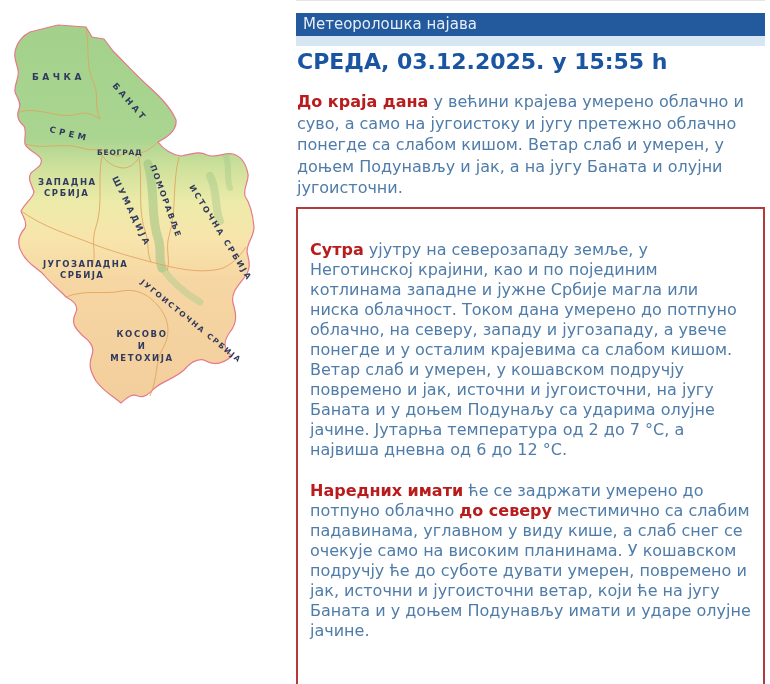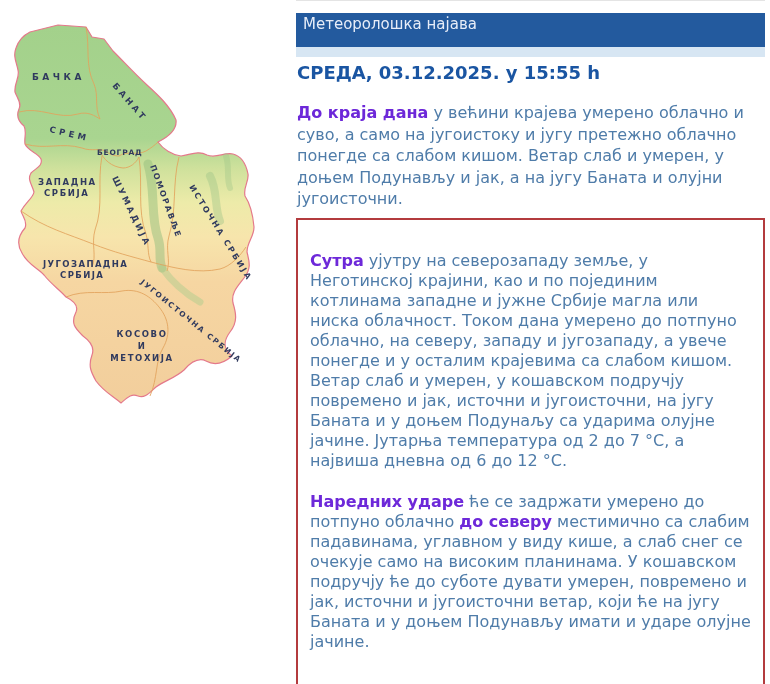--- a/index.html
+++ b/index.html
@@ -7,25 +7,25 @@
   .canvas{position:relative;width:770px;height:684px;background:#fff;}
 
   
   .map-wrap{position:absolute;left:0;top:6px;width:290px;height:420px;text-align:right;}
   .map-wrap svg{display:block;}
   .map-label{font-weight:bold;fill:#303A5E;}
 
   
   .right{position:absolute;left:296px;top:0;width:469px;}
   .topline{height:1px;background:#e4e4e4;}
-  .titlebar{margin-top:12px;background:#235A9E;color:#E7EDF8;font-size:15px;line-height:23px;height:34px;padding-left:7px;}
+  .titlebar{margin-top:12px;background:#235A9E;color:#E7EDF8;font-size:15px;line-height:23px;height:23px;padding-left:7px;}
   .lightstrip{height:10px;background:#D7E6F3;}
-  .date{color:#1A55A2;font-size:18px;font-weight:bold;margin:5px 0 0 1px;line-height:22px;}
+  .date{color:#1A55A2;font-size:22px;font-weight:bold;margin:5px 0 0 1px;line-height:22px;}
   .body-par{color:#4F7CA9;font-size:16px;line-height:21.5px;margin:18px 0 0 1px;}
-  .body-par b, .alert b{color:#6d28d9;}
+  .body-par b, .alert b{color:#b91c1c;}
   .alert{margin-top:8px;border:2px solid #B33B3E;border-bottom:none;padding:10px 12px 16px 12px;height:700px;box-sizing:border-box;}
   .alert h3{color:#1A55A2;font-size:16px;line-height:21.5px;margin:2px 0 0 0;font-weight:bold;}
   .alert p{color:#4F7CA9;font-size:16px;line-height:20px;margin:21px 0 0 0;}
 </style>
 </head>
 <body>
 
 <div class="canvas">
 
   <div class="map-wrap">
@@ -113,18 +113,18 @@
     <div class="lightstrip"></div>
 
     <h2 class="date">СРЕДА, 03.12.2025. у 15:55 h</h2>
 
     <p class="body-par"><b>До краја дана</b><span> у већини крајева умерено облачно и суво, а само на југоистоку и југу претежно облачно понегде са слабом кишом. Ветар слаб и умерен, у доњем Подунављу и јак, а на југу Баната и олујни југоисточни.</span></p>
 
     <div class="alert">
 
       <p><b>Сутра</b><span> ујутру на северозападу земље, у Неготинској крајини, као и по појединим котлинама западне и јужне Србије магла или ниска облачност. Током дана умерено до потпуно облачно, на северу, западу и југозападу, а увече понегде и у осталим крајевима са слабом кишом. Ветар слаб и умерен, у кошавском подручју повремено и јак, источни и југоисточни, на југу Баната и у доњем Подунаљу са ударима олујне јачине. Јутарња температура од 2 до 7 °C, а највиша дневна од 6 до 12 °C.</span></p>
 
-      <p><b>Наредних ударе</b><span> ће се задржати умерено до потпуно облачно </span><b>до северу</b><span> местимично са слабим падавинама, углавном у виду кише, а слаб снег се очекује само на високим планинама. У кошавском подручју ће до суботе дувати умерен, повремено и јак, источни и југоисточни ветар, који ће на југу Баната и у доњем Подунављу имати и ударе олујне јачине.</span></p>
+      <p><b>Наредних имати</b><span> ће се задржати умерено до потпуно облачно </span><b>до северу</b><span> местимично са слабим падавинама, углавном у виду кише, а слаб снег се очекује само на високим планинама. У кошавском подручју ће до суботе дувати умерен, повремено и јак, источни и југоисточни ветар, који ће на југу Баната и у доњем Подунављу имати и ударе олујне јачине.</span></p>
 
     </div>
   </div>
 
 </div>
 
 </body></html>

